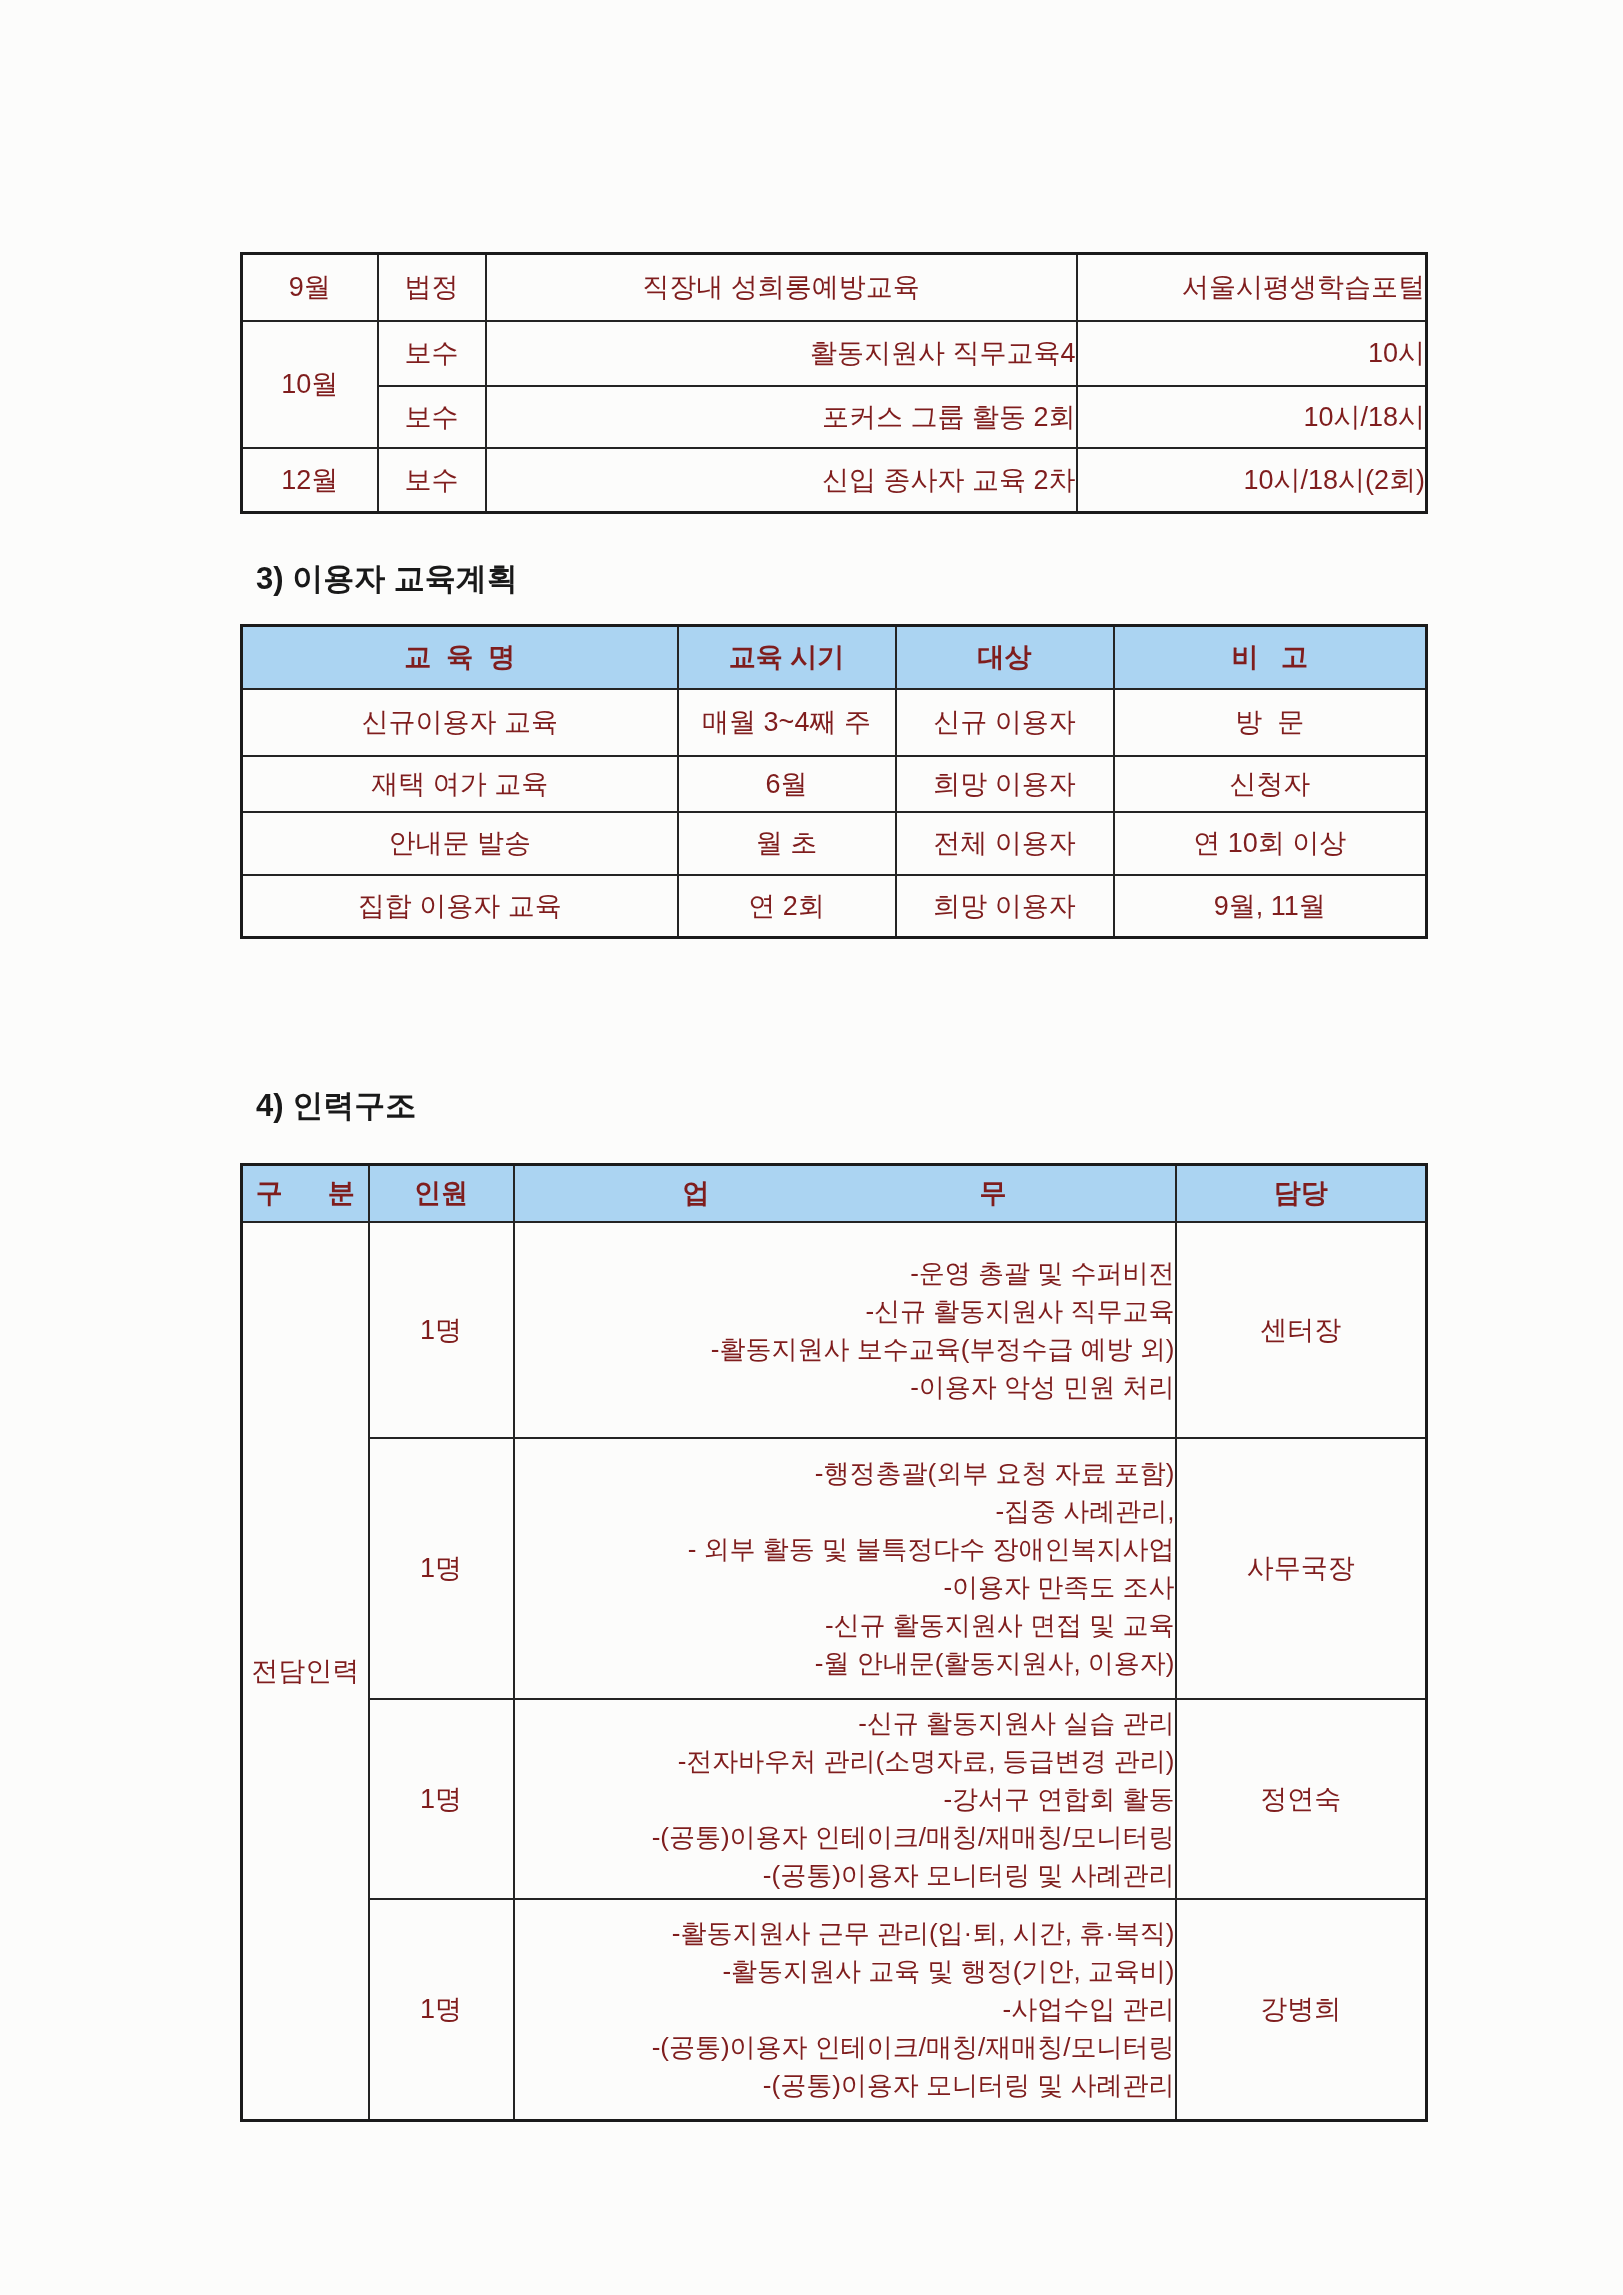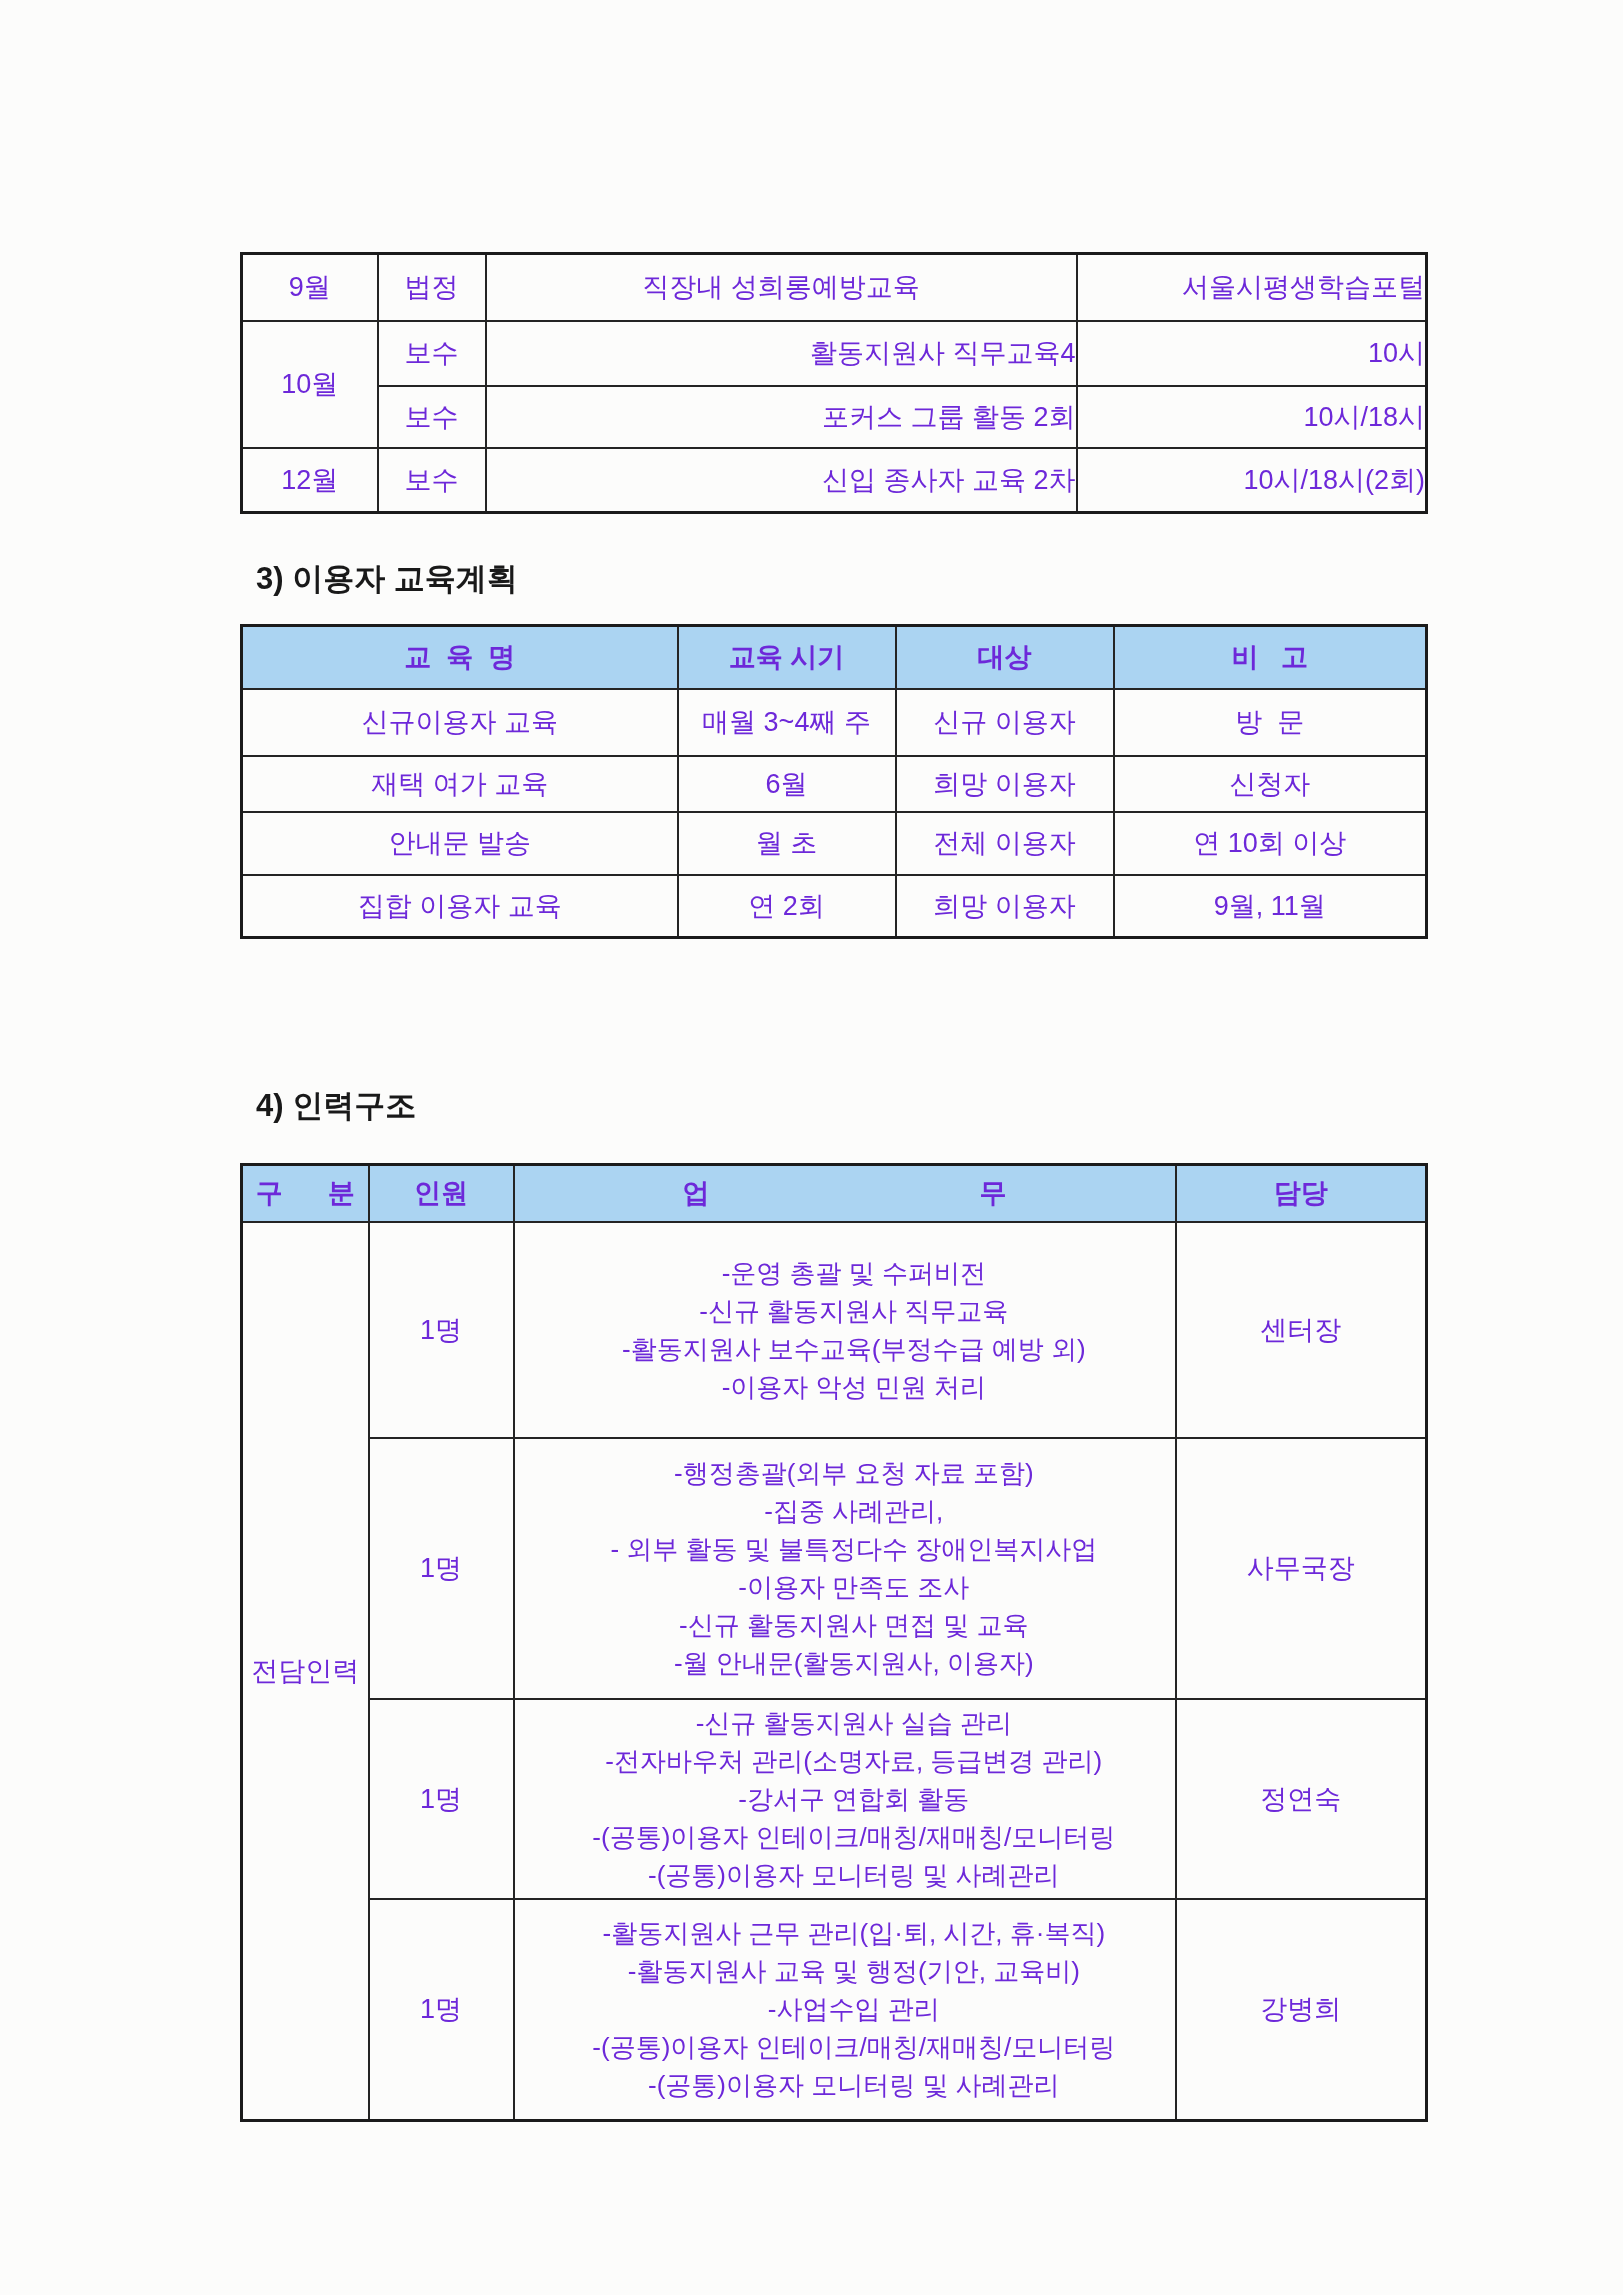--- a/index.html
+++ b/index.html
@@ -13,34 +13,34 @@
   }
   table{
     position:absolute;
     border-collapse:collapse;
     table-layout:fixed;
     border:3.4px solid #1b1b1b;
   }
   td{
     border:2.5px solid #242424;
     font-size:27px;
-    color:#6d28d9;
+    color:#7f1d1d;
     vertical-align:middle;
     overflow:hidden;
     padding:0;
   }
   .hdr{
     background:#abd4f2;
     font-weight:700;
     text-align:center;
     white-space:pre;
   }
   .c{text-align:center;}
   .l{text-align:right;padding-left:17px;}
-  .duty-cell{text-align:center;padding-left:18.6px;}
+  .duty-cell{text-align:right;padding-left:18.6px;}
   .duty{line-height:38px;font-size:26px;white-space:nowrap;}
   .section-title{
     position:absolute;left:256px;
     font-size:31px;font-weight:700;color:#191919;
     white-space:nowrap;
   }
   #title3{top:558px;}
   #title4{top:1085px;}
   #t1{left:240px;top:252px;width:1185px;}
   #t2{left:240px;top:624px;width:1185px;}

